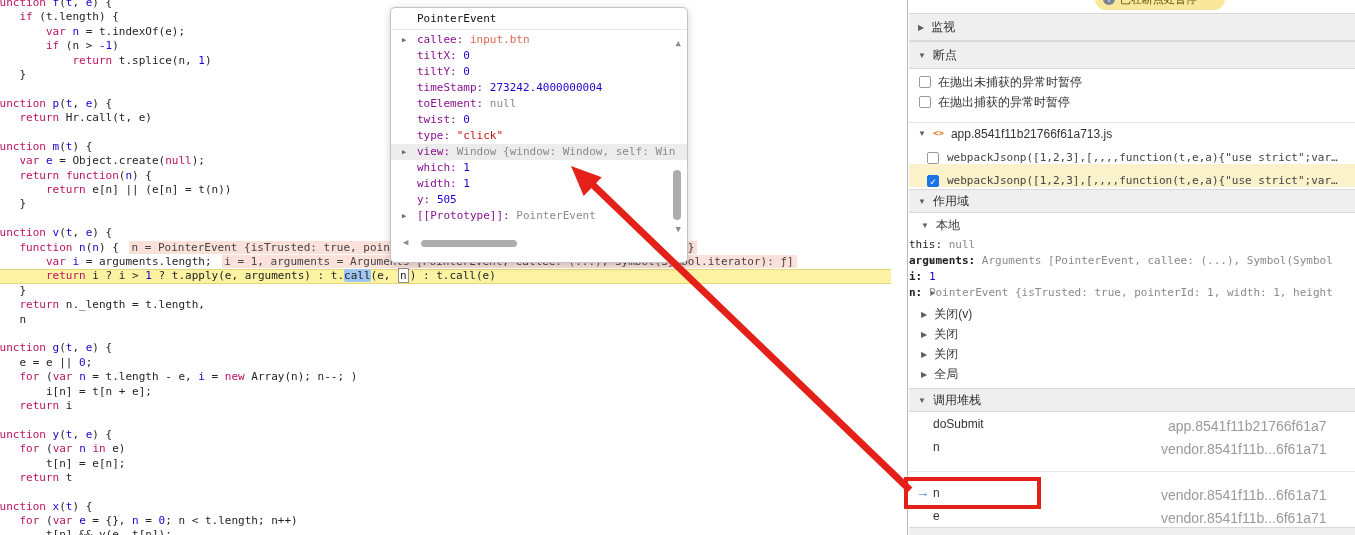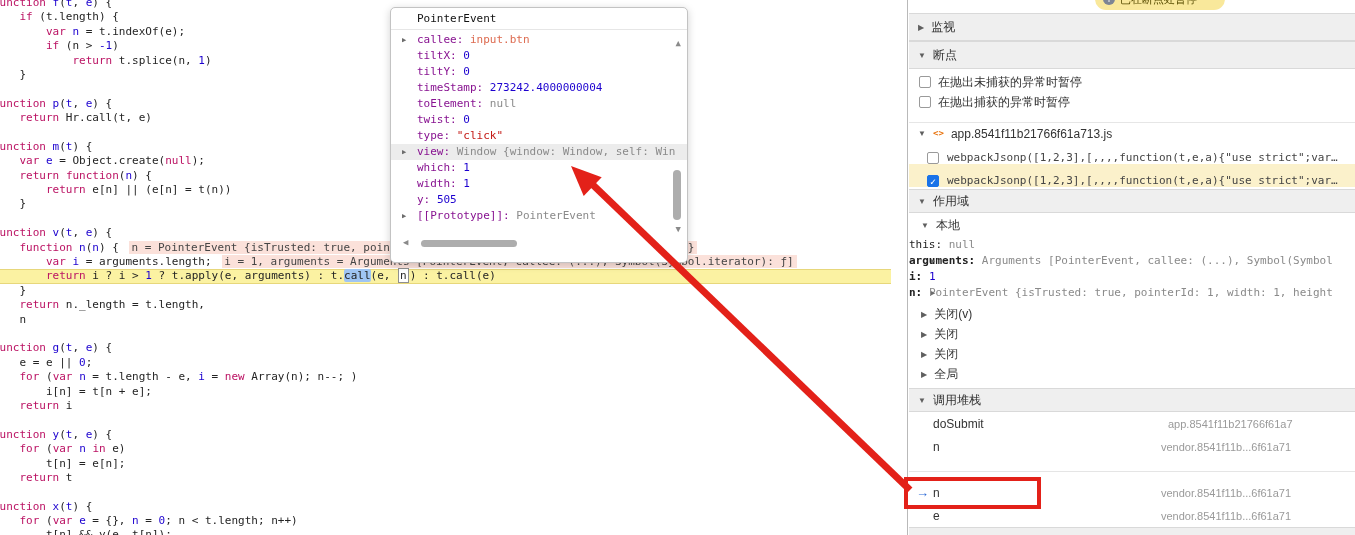--- a/index.html
+++ b/index.html
@@ -79,21 +79,21 @@
   .scope-group .tw { font-size:8px; color:#5f5f5f; }
   .scope-prop { position:absolute; left:0; width:446px; height:16px; line-height:16px; 
     font-family:"DejaVu Sans Mono","Liberation Mono",monospace; font-size:11px; white-space:nowrap; overflow:hidden; }
   .scope-prop .tri { position:absolute; left:22px; font-size:7px; color:#6d6d6d; }
   .sp-name { color:#222; }
   .sp-name.b { font-weight:bold; }
 
   .frame { position:absolute; left:0; width:446px; height:36px; border-bottom:1px solid #e5e5e5;
     background:#fff; overflow:hidden; }
   .frame .fn { position:absolute; left:24px; top:4px; color:#333; }
-  .frame .file { position:absolute; left:252px; top:5px; color:#9a9a9a; font-size:11px; white-space:nowrap; }
+  .frame .file { position:absolute; left:252px; top:5px; color:#9a9a9a; font-size:14px; white-space:nowrap; }
   .frame .cur { position:absolute; left:7px; top:3px; color:#2e6bd6; font-weight:bold; font-size:13px; }
   .bottom-strip { position:absolute; left:0; top:527px; width:446px; height:9px; background:#efefef;
     border-top:1px solid #d9d9d9; }
 
   
   .annot-svg { position:absolute; left:0; top:0; width:1355px; height:535px; z-index:40; pointer-events:none; }
   .red-box { position:absolute; left:904px; top:477px; width:137px; height:32px;
     border:4px solid #e32119; z-index:50; pointer-events:none; }
 </style>
 </head>

